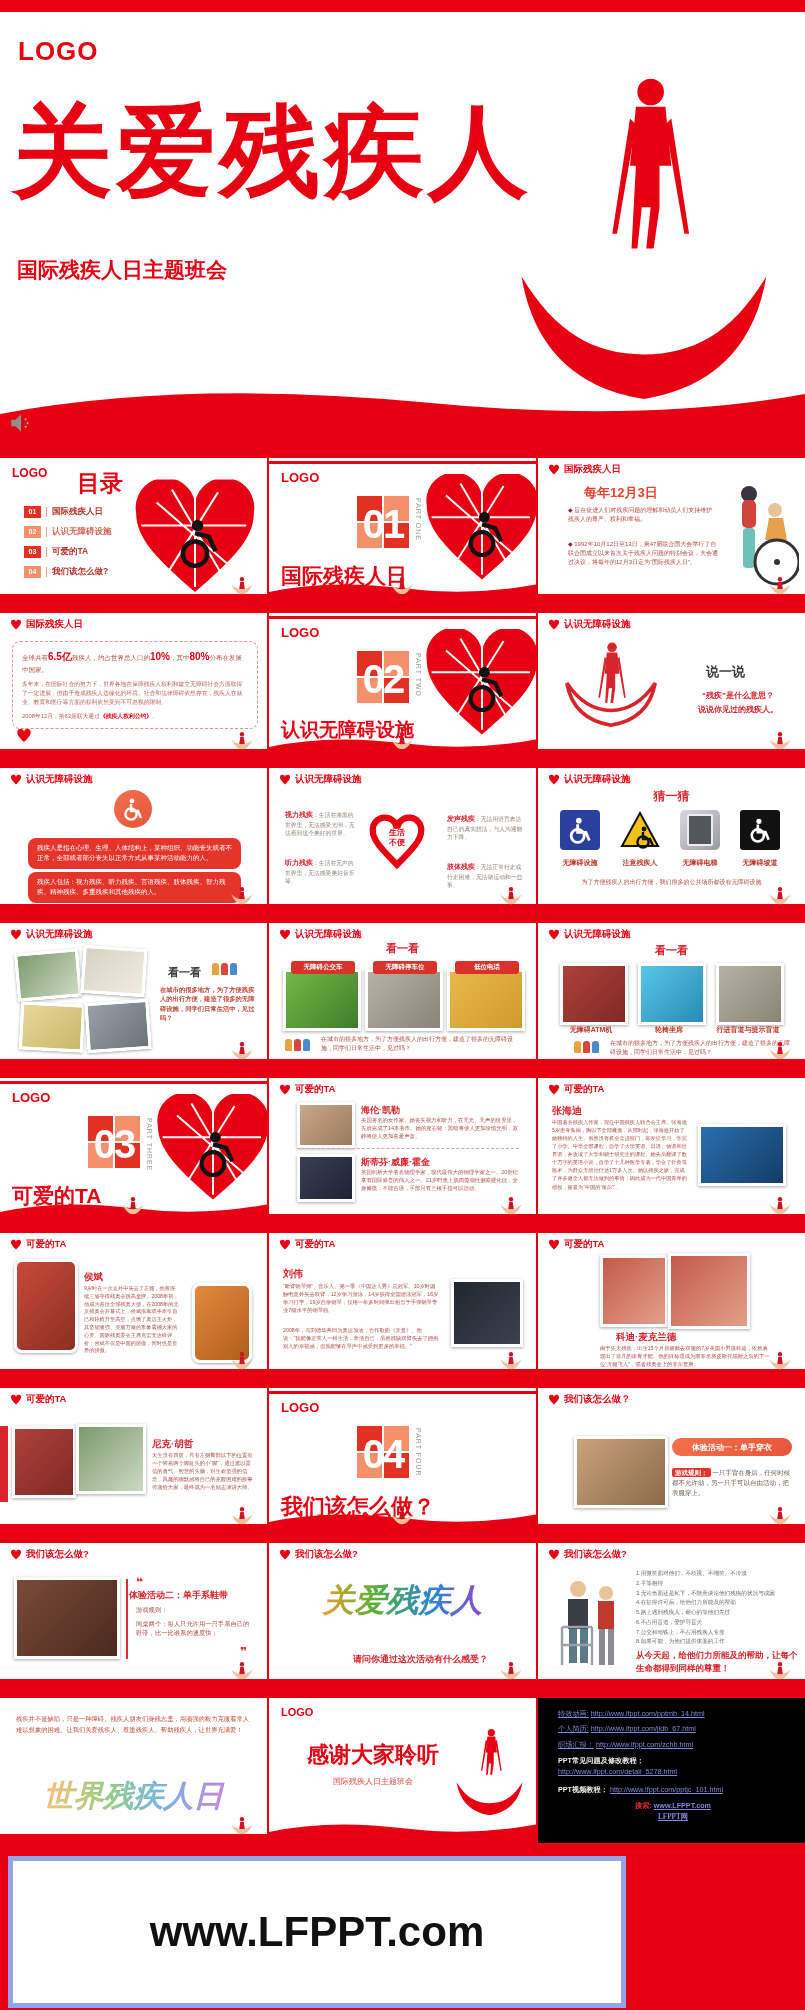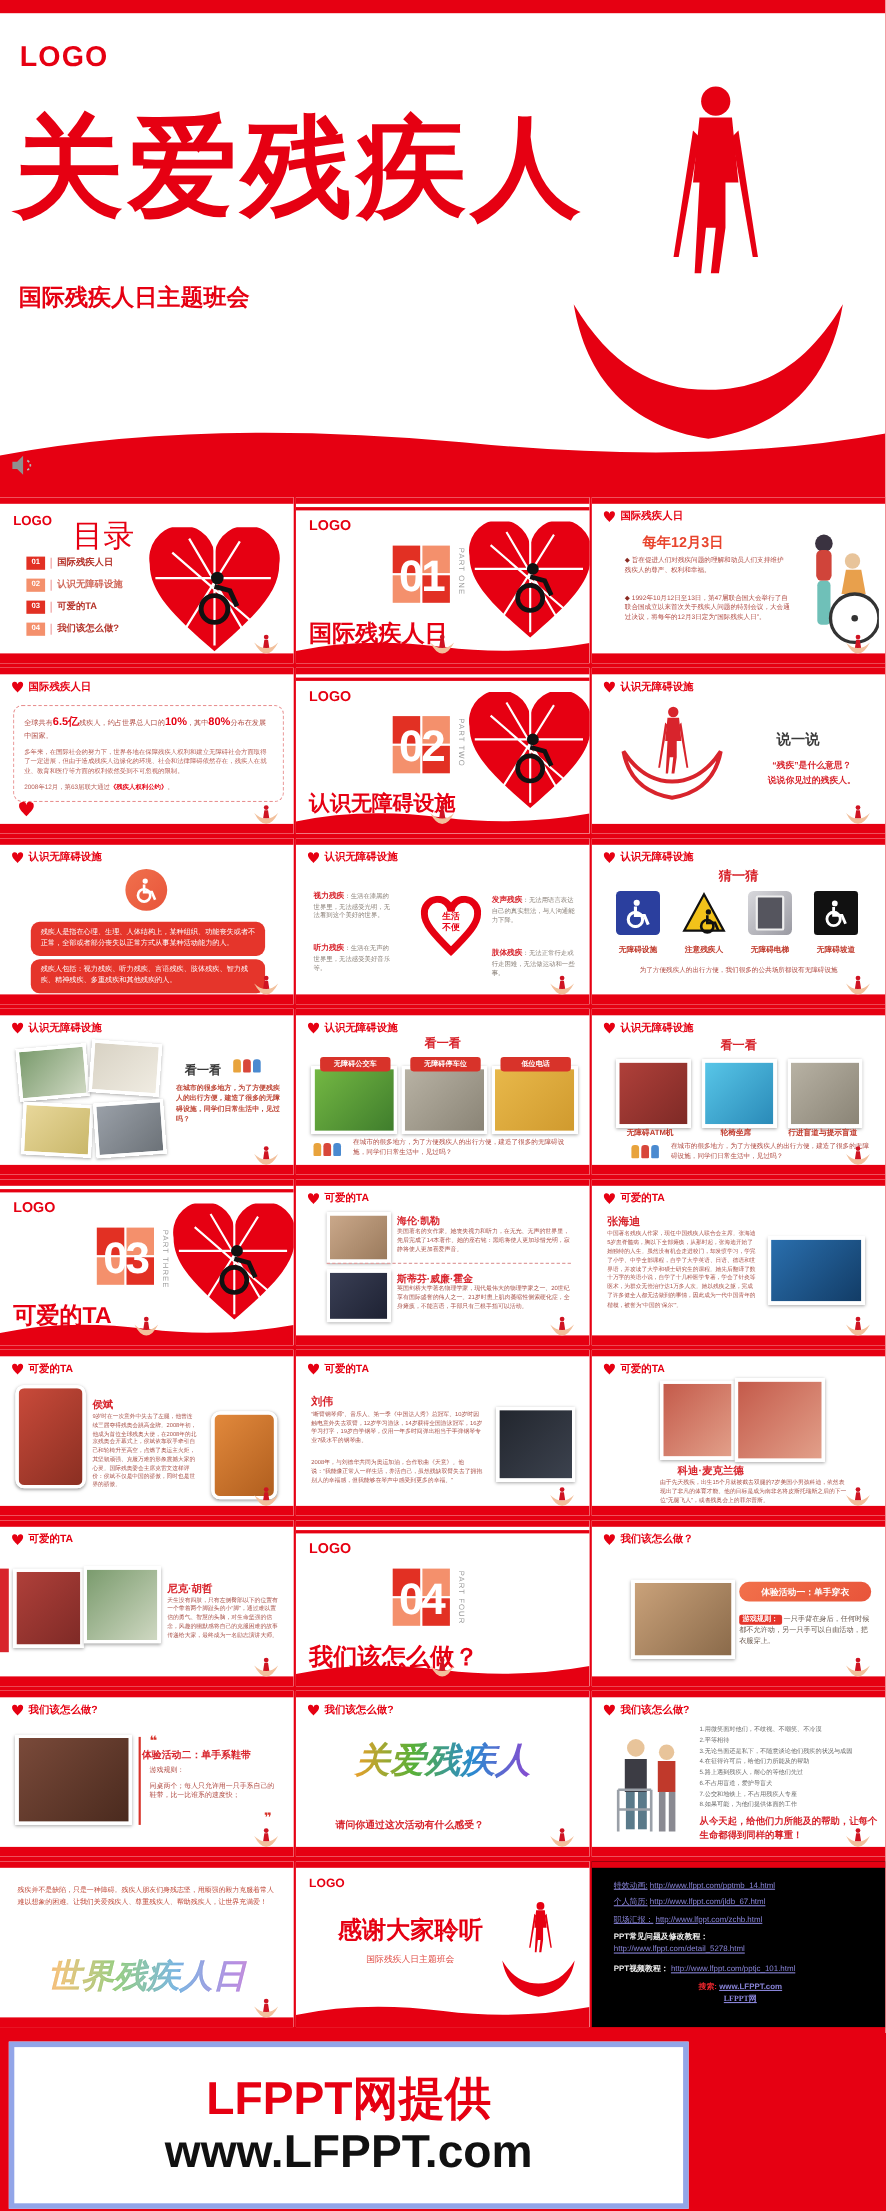--- a/index.html
+++ b/index.html
@@ -121,21 +121,21 @@
       <path d="M3 9v6h4l5 5V4L7 9H3z" fill="#8f8f8f"></path>
       <path d="M15.5 8c1.6 1 2.6 2.3 2.6 4s-1 3-2.6 4" stroke="#b5b5b5" stroke-width="1.4" fill="none" stroke-dasharray="2 2"></path>
     </svg>
   </div>
 
   <div class="grid">
 
     <div class="thumb">
       <div class="tb tb-top"></div>
       <div style="position:absolute;top:14px;left:12px;color:#e60012;font-weight:bold;font-size:12px;">LOGO</div>
-      <div style="position:absolute;top:16px;left:66px;font-size:28px;font-weight:normal;color:#e60012;">目录</div>
+      <div style="position:absolute;top:16px;left:77px;font-size:23px;font-weight:bold;color:#e60012;">目录</div>
       <div style="position:absolute;top:54px;left:24px;">
         <div class="toc-item" style="display:flex;align-items:center;gap:5px;margin-bottom:8px;">
           <span style="width:17px;height:12px;background:#e23023;color:#fff;font-size:7px;font-weight:bold;text-align:center;line-height:12px;">01</span>
           <span style="width:1px;height:10px;background:#e99;"></span>
           <span style="color:#b5332a;font-weight:bold;font-size:8.5px;">国际残疾人日</span>
         </div>
         <div class="toc-item" style="display:flex;align-items:center;gap:5px;margin-bottom:8px;">
           <span style="width:17px;height:12px;background:#f4906c;color:#fff;font-size:7px;font-weight:bold;text-align:center;line-height:12px;">02</span>
           <span style="width:1px;height:10px;background:#e99;"></span>
           <span style="color:#d0685a;font-weight:bold;font-size:8.5px;">认识无障碍设施</span>
@@ -309,21 +309,21 @@
       <div class="th">
           <svg class="hico" viewBox="0 0 24 24">
             <use href="#heart" fill="#e60012"></use>
           </svg>
           <span>认识无障碍设施</span>
         </div>
       <div class="tiny" style="top:48px;left:16px;width:74px;font-size:5.8px;color:#8a8078;"><span style="color:#d8242c;font-weight:bold;font-size:7px;">视力残疾</span>：<span>生活在漆黑的世界里，无法感受光明，无法看到这个美好的世界。</span></div>
       <div class="tiny" style="top:96px;left:16px;width:74px;font-size:5.8px;color:#8a8078;"><span style="color:#d8242c;font-weight:bold;font-size:7px;">听力残疾</span>：<span>生活在无声的世界里，无法感受美好音乐等。</span></div>
       <div class="tiny" style="top:52px;left:178px;width:76px;font-size:5.8px;color:#8a8078;"><span style="color:#d8242c;font-weight:bold;font-size:7px;">发声残疾</span>：<span>无法用语言表达自己的真实想法，与人沟通能力下降。</span></div>
       <div class="tiny" style="top:100px;left:178px;width:76px;font-size:5.8px;color:#8a8078;"><span style="color:#d8242c;font-weight:bold;font-size:7px;">肢体残疾</span>：<span>无法正常行走或行走困难，无法做运动和一些事。</span></div>
-      <div style="position:absolute;top:52px;left:110px;width:62px;height:58px;">
+      <div style="position:absolute;top:52px;left:97px;width:62px;height:58px;">
         <svg viewBox="0 0 24 24" style="width:62px;height:58px;position:absolute;">
             <use href="#heart" fill="none" stroke="#e60012" stroke-width="2.6"></use>
           </svg>
         <div style="position:absolute;top:14px;left:0;width:62px;text-align:center;color:#e60012;font-weight:bold;font-size:8px;line-height:1.3;">
             <div>生活</div>
             <div>不便</div>
           </div>
       </div>
       <div class="tb tb-bot"></div>
       <svg class="motif" viewBox="0 0 30 24">
@@ -644,21 +644,21 @@
 
     <div class="thumb">
       <div class="tb tb-top"></div>
       <div class="th">
           <svg class="hico" viewBox="0 0 24 24">
             <use href="#heart" fill="#e60012"></use>
           </svg>
           <span>我们该怎么做?</span>
         </div>
       <div class="rainbow" style="position:absolute;top:42px;left:0;width:267px;text-align:center;font-size:32px;font-style:italic;">关爱残疾人</div>
-      <div style="position:absolute;top:116px;left:0;width:303px;text-align:left;color:#d8242c;font-weight:bold;font-size:9px;margin-left:36px;">请问你通过这次活动有什么感受？</div>
+      <div style="position:absolute;top:116px;left:0;width:303px;text-align:center;color:#d8242c;font-weight:bold;font-size:9px;">请问你通过这次活动有什么感受？</div>
       <div class="tb tb-bot"></div>
       <svg class="motif" viewBox="0 0 30 24">
           <use href="#mot"></use>
         </svg>
     </div>
 
     <div class="thumb">
       <div class="tb tb-top"></div>
       <div class="th">
           <svg class="hico" viewBox="0 0 24 24">
@@ -729,18 +729,17 @@
         <div style="line-height:1.5;margin-top:4px;"><span style="color:#ededed;font-weight:bold;">PPT常见问题及修改教程：</span><br><span class="lnk">http://www.lfppt.com/detail_5278.html</span></div>
         <div style="margin-top:4px;"><span style="color:#ededed;font-weight:bold;">PPT视频教程：</span> <span class="lnk">http://www.lfppt.com/pptjc_101.html</span></div>
         <div style="text-align:center;line-height:1.6;margin-top:2px;"><span style="color:#e8252c;font-weight:bold;">搜索:</span> <span class="lnk" style="font-weight:bold;">www.LFPPT.com</span><br><span class="lnk" style="font-weight:bold;font-family:Liberation Serif, serif;">LFPPT网</span></div>
       </div>
     </div>
 
   </div>
 
   <div class="footer">
     <div class="lfbox">
-      <div class="lf1">LFPPT网提供</div>
       <div class="lf2">www.LFPPT.com</div>
     </div>
   </div>
 
 </div>
 
 </body></html>

